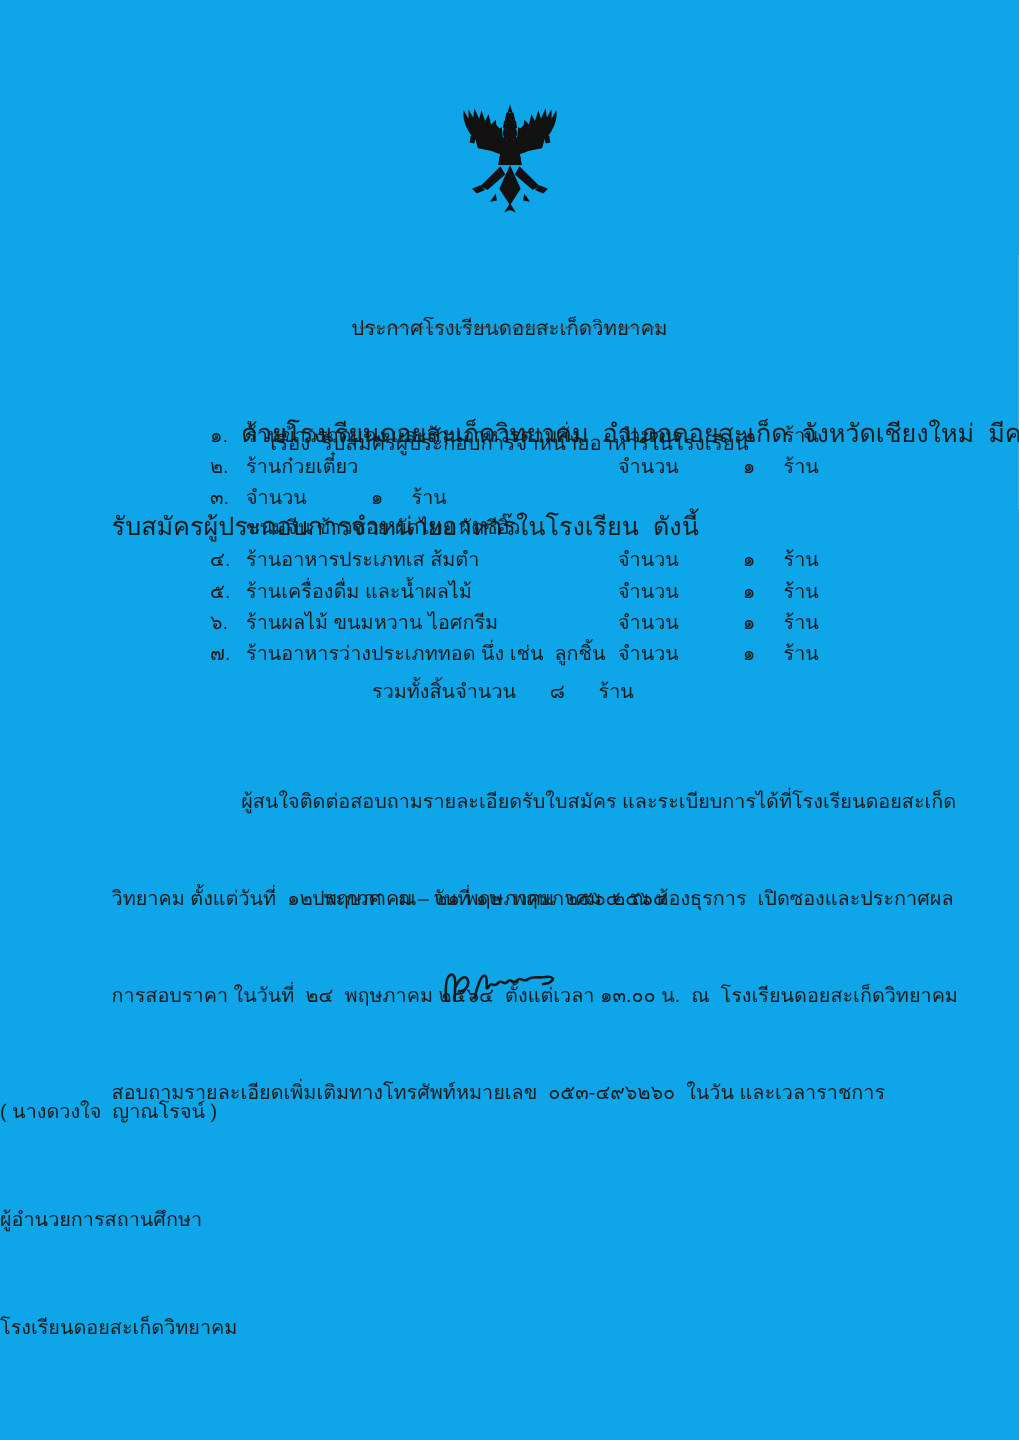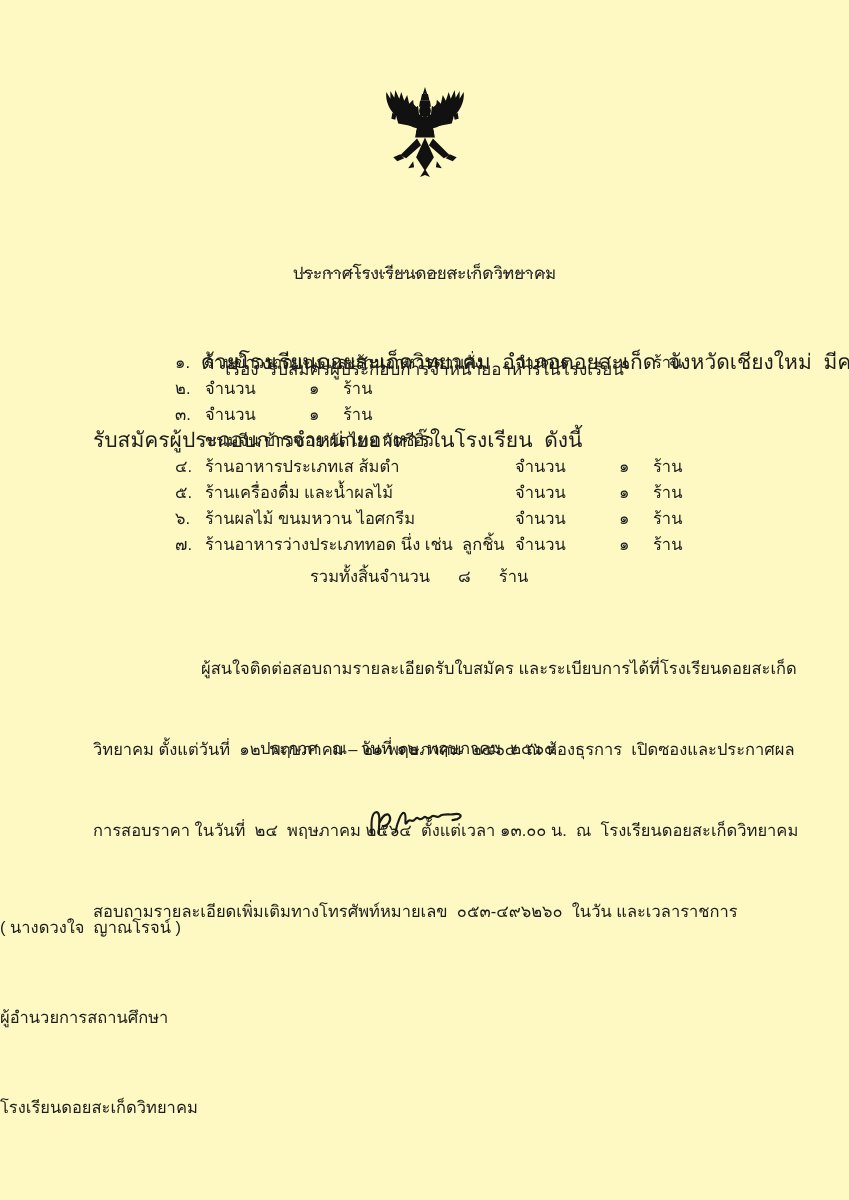--- a/index.html
+++ b/index.html
@@ -6,21 +6,21 @@
   body{
     background:#ffffff;
     font-family:"Liberation Sans","DejaVu Sans",sans-serif;
     color:#1c1c1c;
     -webkit-font-smoothing:antialiased;
   }
   .page{
     position:relative;
     width:849px;
     height:1200px;
-    background:#fef9c3;
+    background:#0ea5e9;
     overflow:hidden;
   }
   
   .emblem{
     position:absolute;
     top:86px;
     left:50%;
     transform:translateX(-50%);
     width:90px;
     height:94px;
@@ -193,20 +193,21 @@
   <div class="shop-list">
     <div class="shop-row">
       <span class="no">๑.</span>
       <span class="nm">ร้านข้าวราดแกง และร้านอาหารตามสั่ง</span>
       <span class="ql">จำนวน</span>
       <span class="qt">๒</span>
       <span class="un">ร้าน</span>
     </div>
     <div class="shop-row">
       <span class="no">๒.</span>
+      <span class="nm">ร้านก๋วยเตี๋ยว</span>
       <span class="ql">จำนวน</span>
       <span class="qt">๑</span>
       <span class="un">ร้าน</span>
     </div>
     <div class="shop-row">
       <span class="no">๓.</span>
       <span class="ql">จำนวน</span>
       <span class="qt">๑</span>
       <span class="un">ร้าน</span>
     </div>

